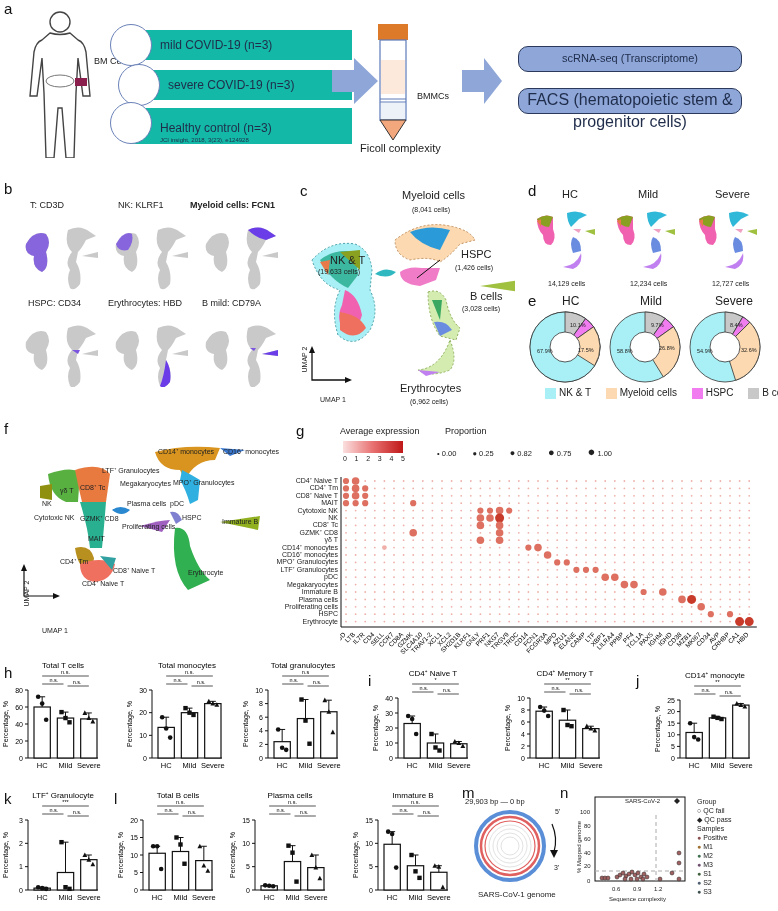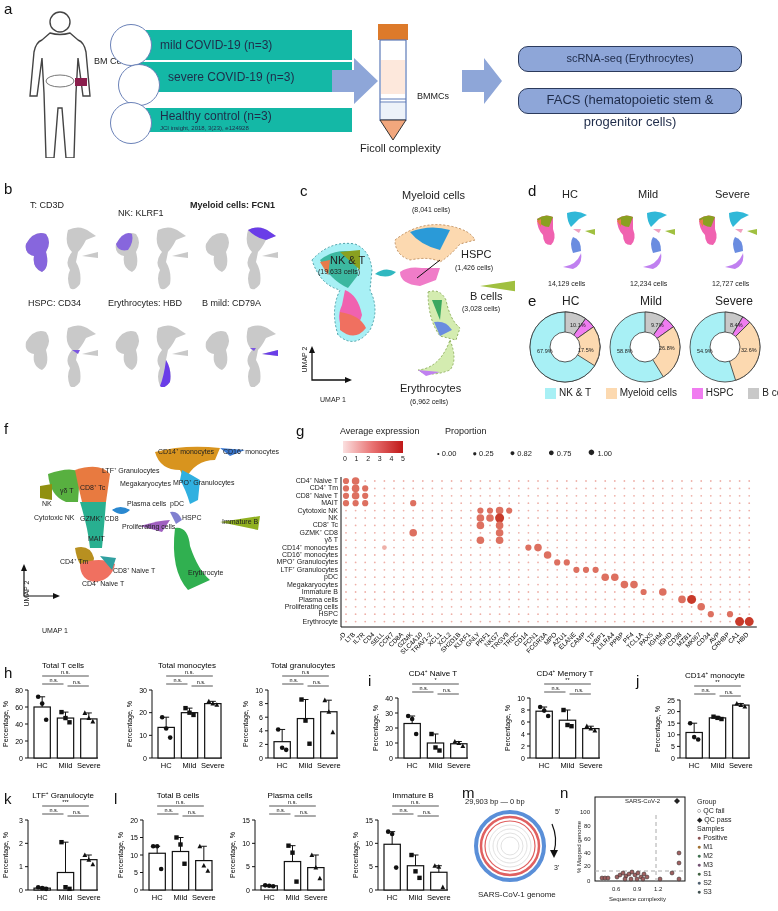--- a/index.html
+++ b/index.html
@@ -23,22 +23,22 @@
   <g fill="#fff" stroke="#444" stroke-width="1.4">
     <circle cx="40" cy="14" r="10"></circle>
     <path d="M30 25 Q40 28 50 25 L58 32 Q64 34 66 44 L70 88 L63 88 L58 50 L56 85 L54 150 L46 150 L42 100 L38 100 L34 150 L26 150 L24 85 L22 50 L17 88 L10 88 L14 44 Q16 34 22 32 Z"></path>
   </g>
   <ellipse cx="40" cy="73" rx="14" ry="6" fill="none" stroke="#777" stroke-width="1"></ellipse>
   <rect x="55" y="70" width="12" height="8" fill="#8a1e4c"></rect>
 </svg>
 <div class="t sm" style="left:94px;top:56px;">BM Cells</div>
 
 <div class="cohort" style="left:130px;top:30px;width:192px;"><span>mild COVID-19 (n=3)</span></div>
-<div class="cohort" style="left:138px;top:62px;width:184px;"><span>severe COVID-19 (n=3)</span></div>
-<div class="cohort" style="left:130px;top:108px;width:192px;height:24px;line-height:16px;padding-top:0;">
+<div class="cohort" style="left:138px;top:70px;width:184px;"><span>severe COVID-19 (n=3)</span></div>
+<div class="cohort" style="left:130px;top:108px;width:192px;height:24px;line-height:16px;padding-top:12px;">
   <div>Healthy control (n=3)</div>
   <div style="font-size:6px;line-height:8px;">JCI insight, 2018, 3(23), e124928</div>
 </div>
 <div class="circle" style="left:110px;top:24px;"></div>
 <div class="circle" style="left:118px;top:64px;"></div>
 <div class="circle" style="left:110px;top:102px;"></div>
 
 <svg class="abs" style="left:332px;top:58px;" width="48" height="46">
     <polygon points="0,12 22,12 22,0 46,23 22,46 22,34 0,34" fill="#8ea6d8"></polygon>
   </svg>
@@ -52,27 +52,27 @@
   <rect x="5" y="81" width="24" height="16" fill="#edf2f9"></rect>
   <polygon points="4,98 30,98 17,118" fill="#f2a77d" stroke="#333" stroke-width="1"></polygon>
 </svg>
 <div class="t sm" style="left:417px;top:91px;">BMMCs</div>
 <div class="t" style="left:360px;top:142px;">Ficoll complexity</div>
 
 <svg class="abs" style="left:462px;top:58px;" width="48" height="46">
     <polygon points="0,12 22,12 22,0 40,23 22,46 22,34 0,34" fill="#8ea6d8"></polygon>
   </svg>
 
-<div class="outbox" style="left:518px;top:46px;width:222px;height:24px;">scRNA-seq (Erythrocytes)</div>
-<div class="outbox" style="left:518px;top:88px;width:222px;height:24px;font-size:13px;">FACS (hematopoietic stem &amp; progenitor cells)</div>
+<div class="outbox" style="left:518px;top:46px;width:222px;height:24px;">scRNA-seq (Transcriptome)</div>
+<div class="outbox" style="left:518px;top:88px;width:222px;height:24px;font-size:16px;">FACS (hematopoietic stem &amp; progenitor cells)</div>
 
 <div class="plabel" style="left:4px;top:180px;">b</div>
 <div>
   <div class="t sm" style="left:30px;top:200px;">T: CD3D</div>
-  <div class="t sm" style="left:118px;top:200px;margin-top:8px;">NK: KLRF1</div>
+  <div class="t sm" style="left:118px;top:200px;">NK: KLRF1</div>
   <div class="t sm" style="left:190px;top:200px;font-weight:bold;">Myeloid cells: FCN1</div>
   <div class="t sm" style="left:28px;top:298px;">HSPC: CD34</div>
   <div class="t sm" style="left:108px;top:298px;">Erythrocytes: HBD</div>
   <div class="t sm" style="left:202px;top:298px;">B mild: CD79A</div>
 </div>
 <svg class="abs" style="left:10px;top:212px;" width="270" height="175">
   <defs>
     <g id="mini">
       <path d="M10 22 Q18 8 30 12 Q36 20 30 30 Q34 45 26 50 Q16 46 18 34 Q8 32 10 22Z" fill="#c9c9c9"></path>
       <path d="M52 8 Q64 2 74 10 L80 14 L70 18 Q66 26 62 30 L60 40 Q66 50 64 62 Q58 70 54 66 Q50 56 54 48 Q48 40 56 30 Q48 22 52 8Z" fill="#c9c9c9"></path>

